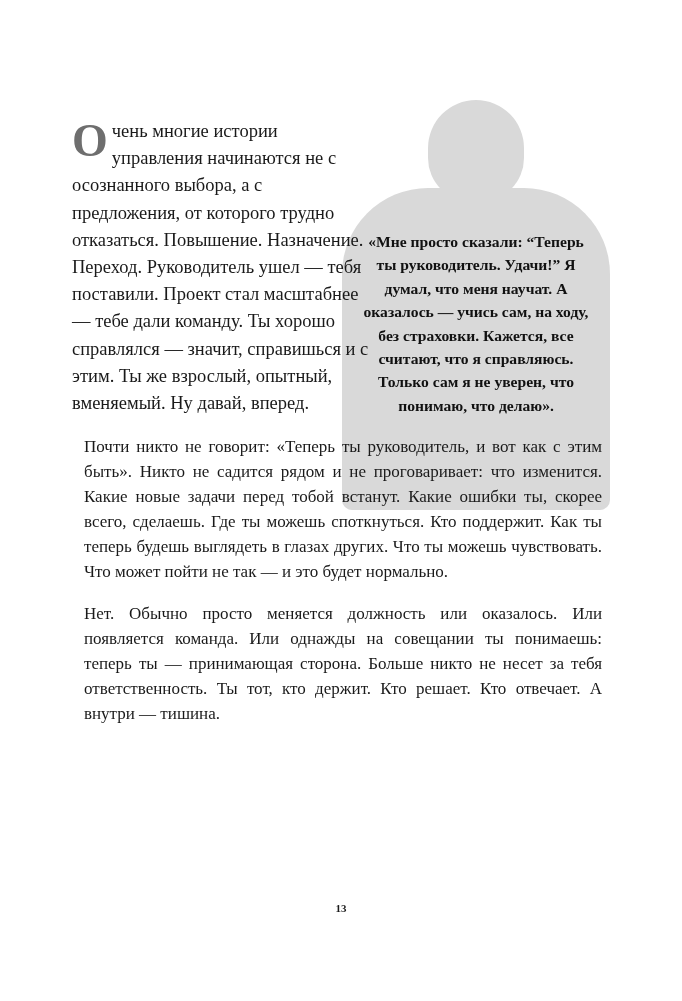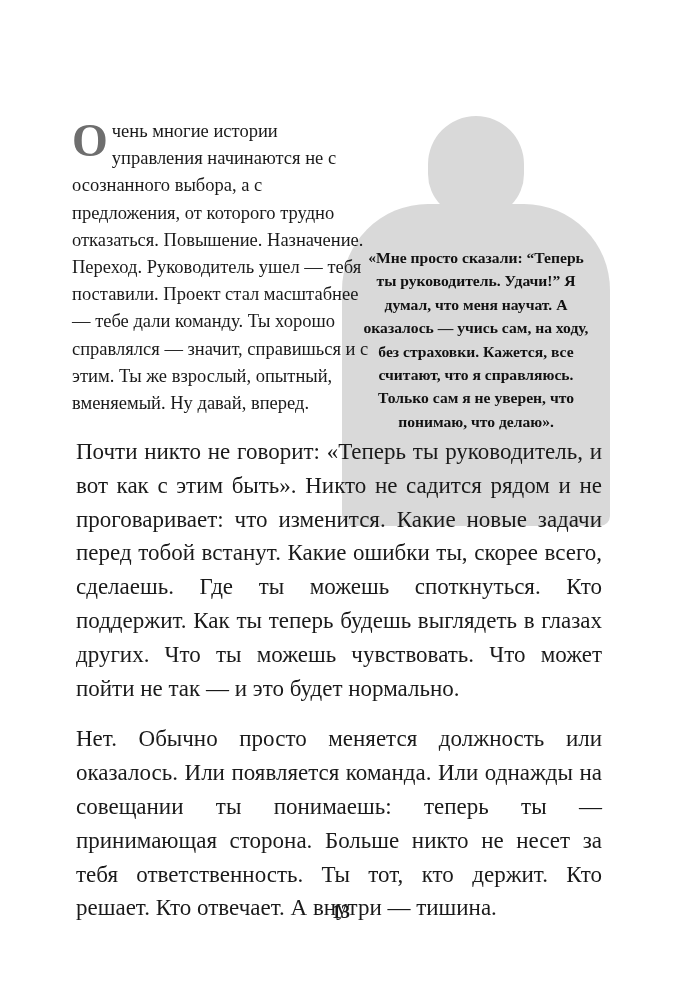--- a/index.html
+++ b/index.html
@@ -45,36 +45,36 @@
     font-family: "Liberation Serif", serif;
     font-size: 46px;
     line-height: 0.82;
     font-weight: 700;
     color: #6e6e6e;
     margin: 4px 4px 0 0;
     padding: 0;
   }
 
   .body-par {
-    font-size: 23px;
+    font-size: 17px;
     line-height: 1.47;
-    margin: 17px 0 0 4px;
+    margin: 17px 0 0 12px;
     text-align: justify;
     text-justify: inter-word;
   }
 
   .body-par.first-after {
     margin-top: 18px;
   }
 
   
   .silhouette {
     position: absolute;
     left: 342px;
-    top: 116px;
+    top: 100px;
     width: 268px;
     height: 410px;
   }
   .sil-head {
     position: absolute;
     left: 86px;
     top: 0;
     width: 96px;
     height: 102px;
     background: #d9d9d9;
@@ -102,21 +102,21 @@
     text-align: center;
   }
 
   .page-number {
     position: absolute;
     left: 0;
     top: 902px;
     width: 682px;
     text-align: center;
     font-family: "Liberation Serif", serif;
-    font-size: 18px;
+    font-size: 11px;
     font-weight: 700;
     color: #1a1a1a;
   }
 </style>
 </head>
 <body>
 
 <div class="page">
 
   <div class="silhouette">

